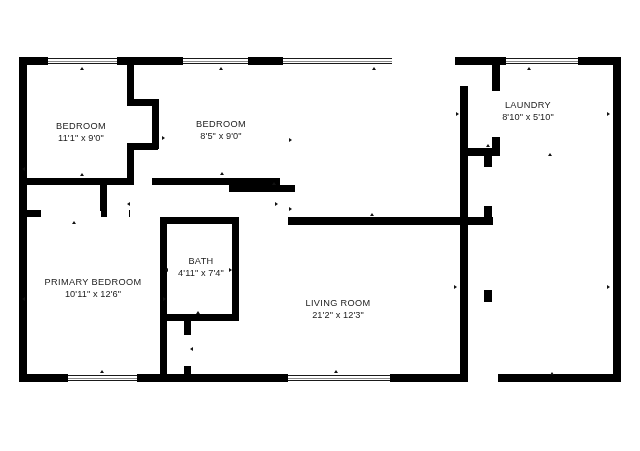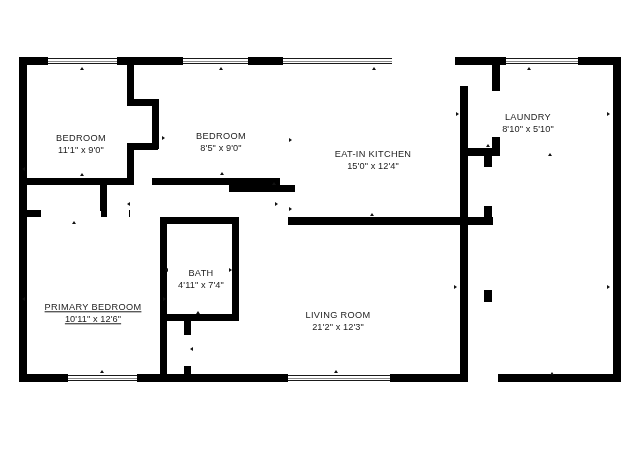--- a/index.html
+++ b/index.html
@@ -48,21 +48,20 @@
   }
   
   .room-label {
     position: absolute;
     text-align: center;
     color: #1b1b1b;
     line-height: 1.22;
     white-space: nowrap;
     transform: translate(-50%, -50%);
     pointer-events: none;
-    margin-top: 12px;
   }
   .room-label .rname {
     display: block;
     font-size: 9.2px;
     letter-spacing: 0.35px;
   }
   .room-label .rdim {
     display: block;
     font-size: 9.2px;
     letter-spacing: 0.1px;
@@ -167,33 +166,29 @@
     <div class="marker up" style="left: 486px; top: 144px;"></div>
     <div class="marker right" style="left: 289px; top: 207px;"></div>
     <div class="room-label" style="left: 81px; top: 133px;">
       <span class="rname">BEDROOM</span>
       <span class="rdim">11'1" x 9'0"</span>
     </div>
     <div class="room-label" style="left: 221px; top: 131px;">
       <span class="rname">BEDROOM</span>
       <span class="rdim">8'5" x 9'0"</span>
     </div>
-    <div class="room-label" style="left: 373px; top: 149px;">
-      <span class="rname">EAT-IN KITCHEN</span>
-      <span class="rdim">15'0" x 12'4"</span>
-    </div>
     <div class="room-label" style="left: 528px; top: 112px;">
       <span class="rname">LAUNDRY</span>
       <span class="rdim">8'10" x 5'10"</span>
     </div>
     <div class="room-label" style="left: 201px; top: 268px;">
       <span class="rname">BATH</span>
       <span class="rdim">4'11" x 7'4"</span>
     </div>
-    <div class="room-label" style="left: 93px; top: 302px; text-decoration: underline;">
+    <div class="room-label" style="left: 93px; top: 289px;">
       <span class="rname">PRIMARY BEDROOM</span>
       <span class="rdim">10'11" x 12'6"</span>
     </div>
     <div class="room-label" style="left: 338px; top: 310px;">
       <span class="rname">LIVING ROOM</span>
       <span class="rdim">21'2" x 12'3"</span>
     </div>
   </div>
 
 </body></html>

